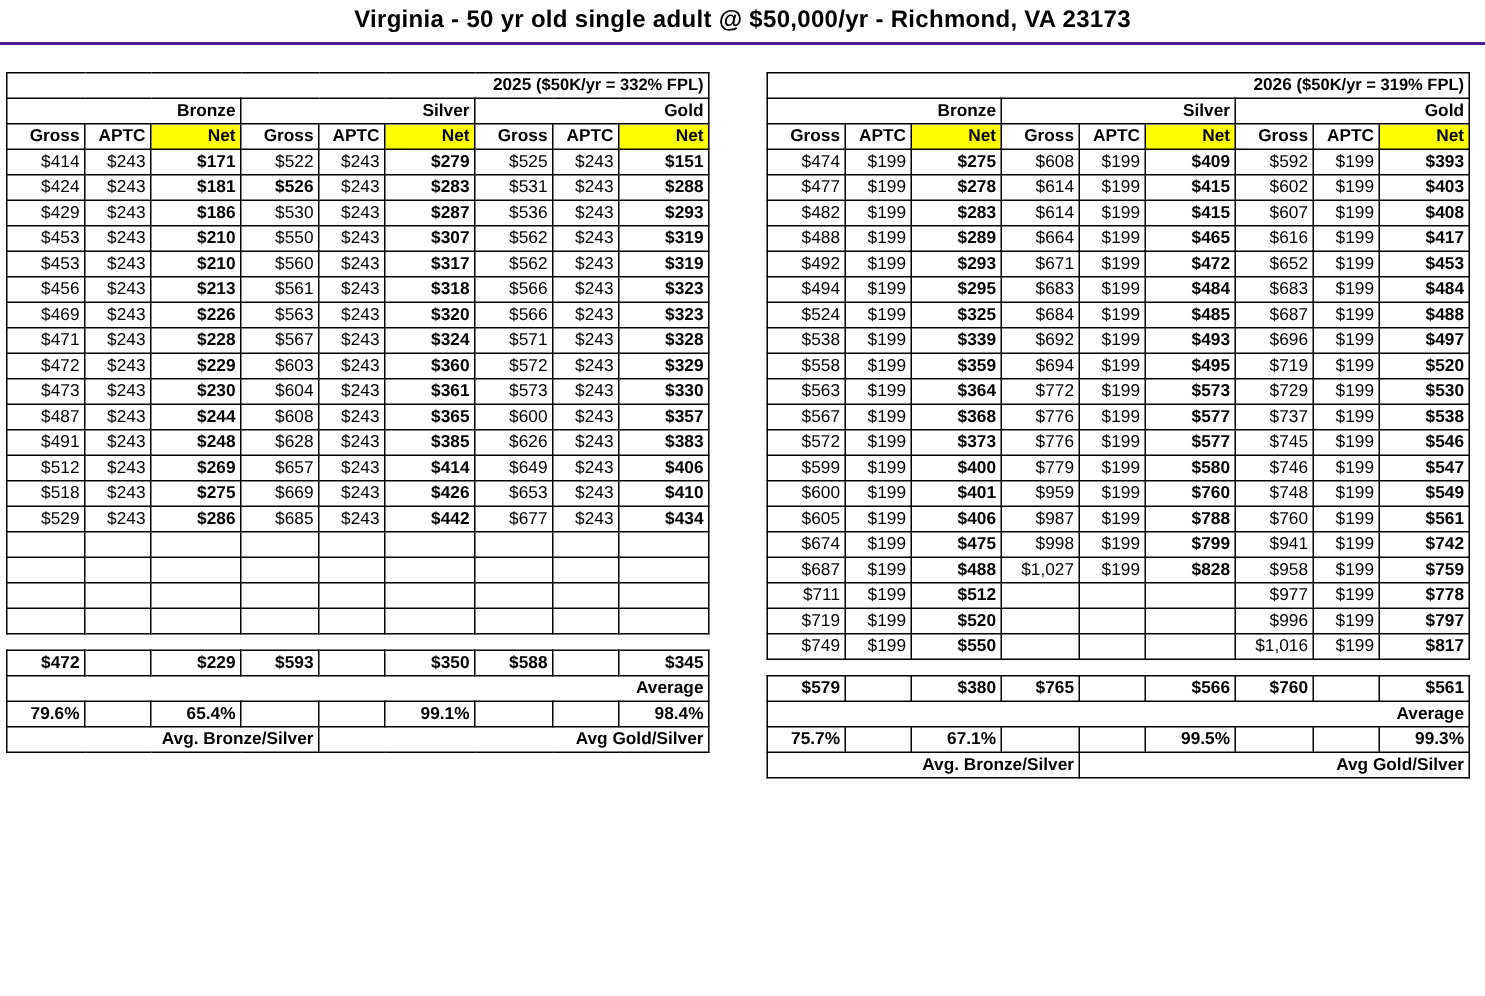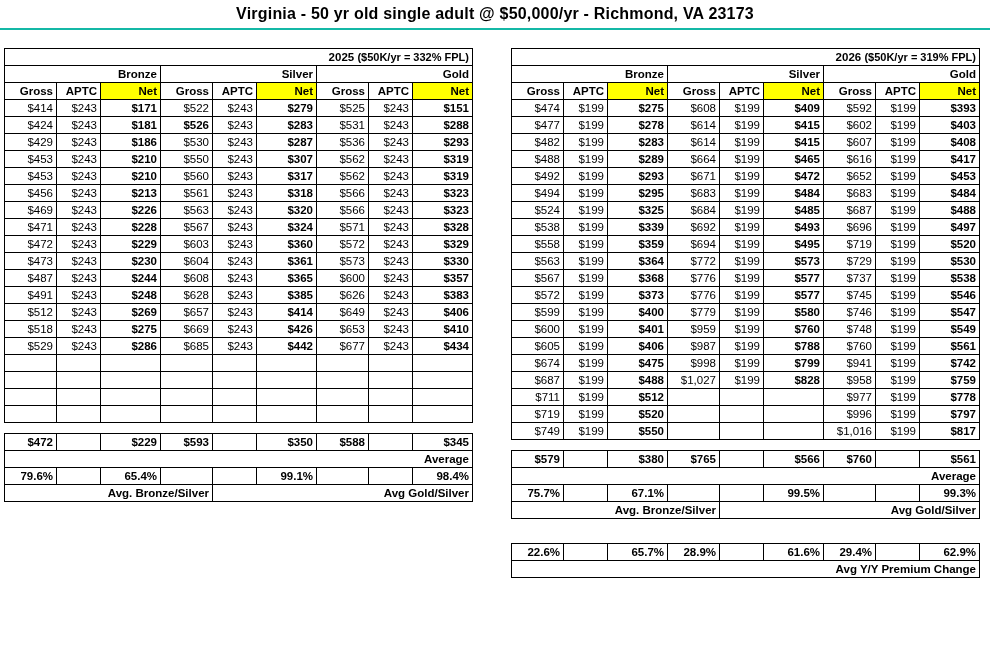--- a/index.html
+++ b/index.html
@@ -1,21 +1,21 @@
 <!DOCTYPE html>
 <html><head>
 <meta charset="utf-8">
 <style>
   html,body{margin:0;padding:0;background:#ffffff;}
   body{font-family:"Liberation Sans", sans-serif;font-size:12px;color:#000;}
   #sheet{position:relative;width:990px;height:664px;overflow:hidden;background:#fff;}
 
   .title-bar{
     position:absolute;left:0;top:0;width:990px;height:28px;
-    border-bottom:2px solid #14b8a6;
+    border-bottom:2px solid #4c1d95;
     display:flex;align-items:center;justify-content:center;
     font-weight:bold;font-size:16px;letter-spacing:0.2px;
   }
 
   .panel{position:absolute;top:48px;}
   .panel.left{left:4px;}
   .panel.right{left:511px;}
 
   table.grid{border-collapse:collapse;table-layout:fixed;}
   table.grid td, table.grid th{
@@ -614,33 +614,15 @@
         <td class="c-aptc empty"></td>
         <td class="c-net">99.3%</td>
       </tr>
       <tr class="ratio-label">
         <td colspan="4">Avg. Bronze/Silver</td>
         <td colspan="5">Avg Gold/Silver</td>
       </tr>
     </tbody>
       </table>
 
-    <table class="grid" style="margin-top:24px;">
-      <tbody>
-          <tr class="yy-row">
-        <td class="c-gross">22.6%</td>
-        <td class="c-aptc"></td>
-        <td class="c-net">65.7%</td>
-        <td class="c-gross">28.9%</td>
-        <td class="c-aptc"></td>
-        <td class="c-net">61.6%</td>
-        <td class="c-gross">29.4%</td>
-        <td class="c-aptc"></td>
-        <td class="c-net">62.9%</td>
-      </tr>
-      <tr class="yy-label">
-        <td colspan="9">Avg Y/Y Premium Change</td>
-      </tr>
-    </tbody>
-      </table>
   </div>
 
 </div>
 
 </body></html>

